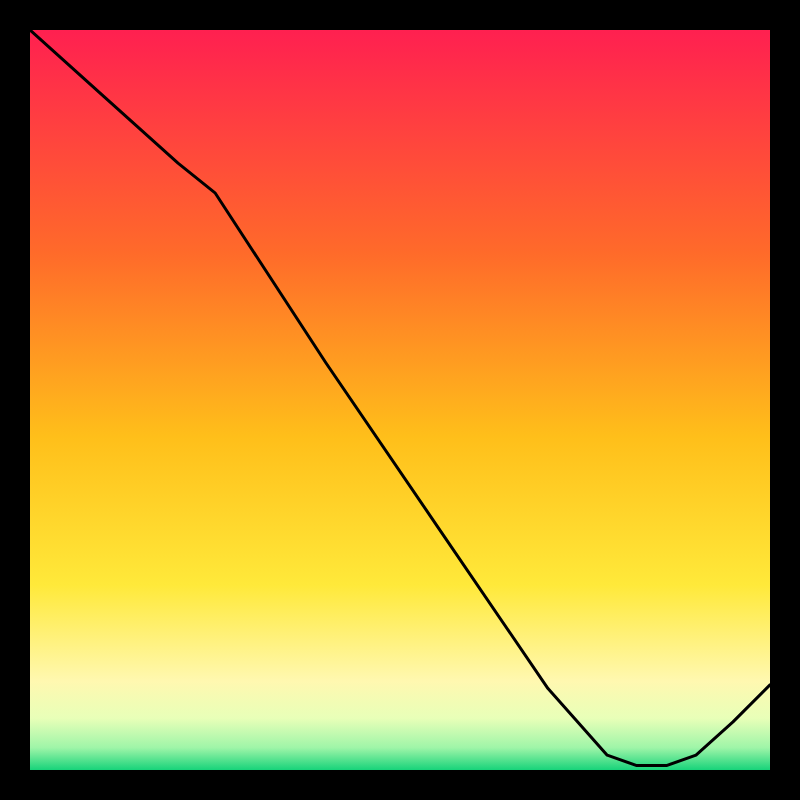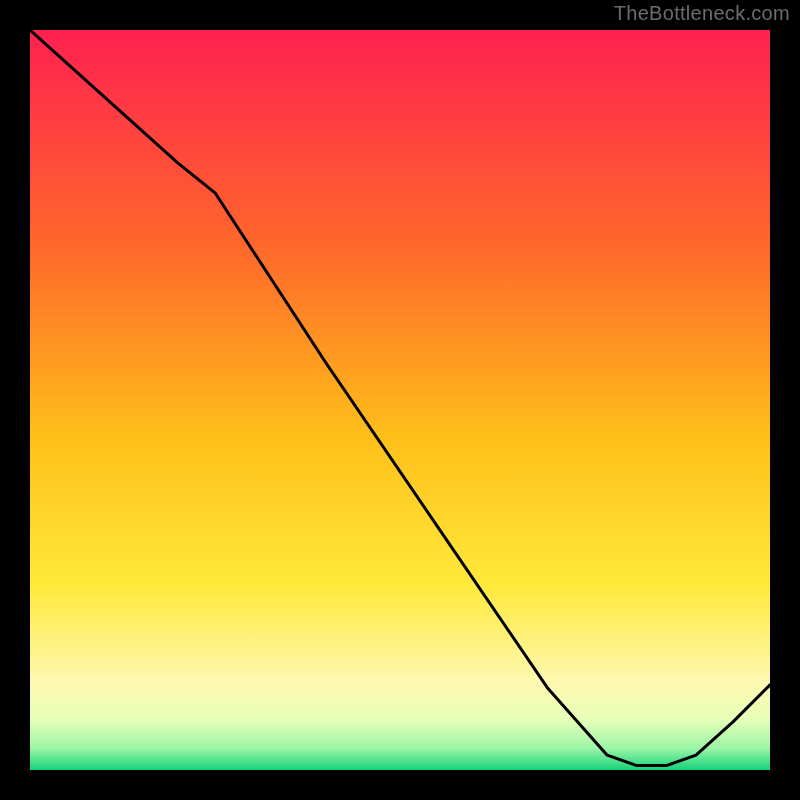--- a/index.html
+++ b/index.html
@@ -62,21 +62,20 @@
     white-space: nowrap;
     text-shadow: 0 0 1px rgba(0,0,0,0.4);
     transform: translate(-50%, -50%);
   }
 </style>
 </head>
 <body>
 
 <div class="stage">
 
-  <div class="watermark">TheBottleneck.com</div>
 
   <div class="plot-area">
 
     <svg class="gradient" viewBox="0 0 740 740" preserveAspectRatio="none">
       <defs>
         <linearGradient id="bg-grad" x1="0" y1="0" x2="0" y2="1">
           <stop id="g0" offset="0%" stop-color="#ff2050"></stop>
           <stop id="g1" offset="30%" stop-color="#ff6a2a"></stop>
           <stop id="g2" offset="55%" stop-color="#ffbf1a"></stop>
           <stop id="g3" offset="75%" stop-color="#ffe93a"></stop>

